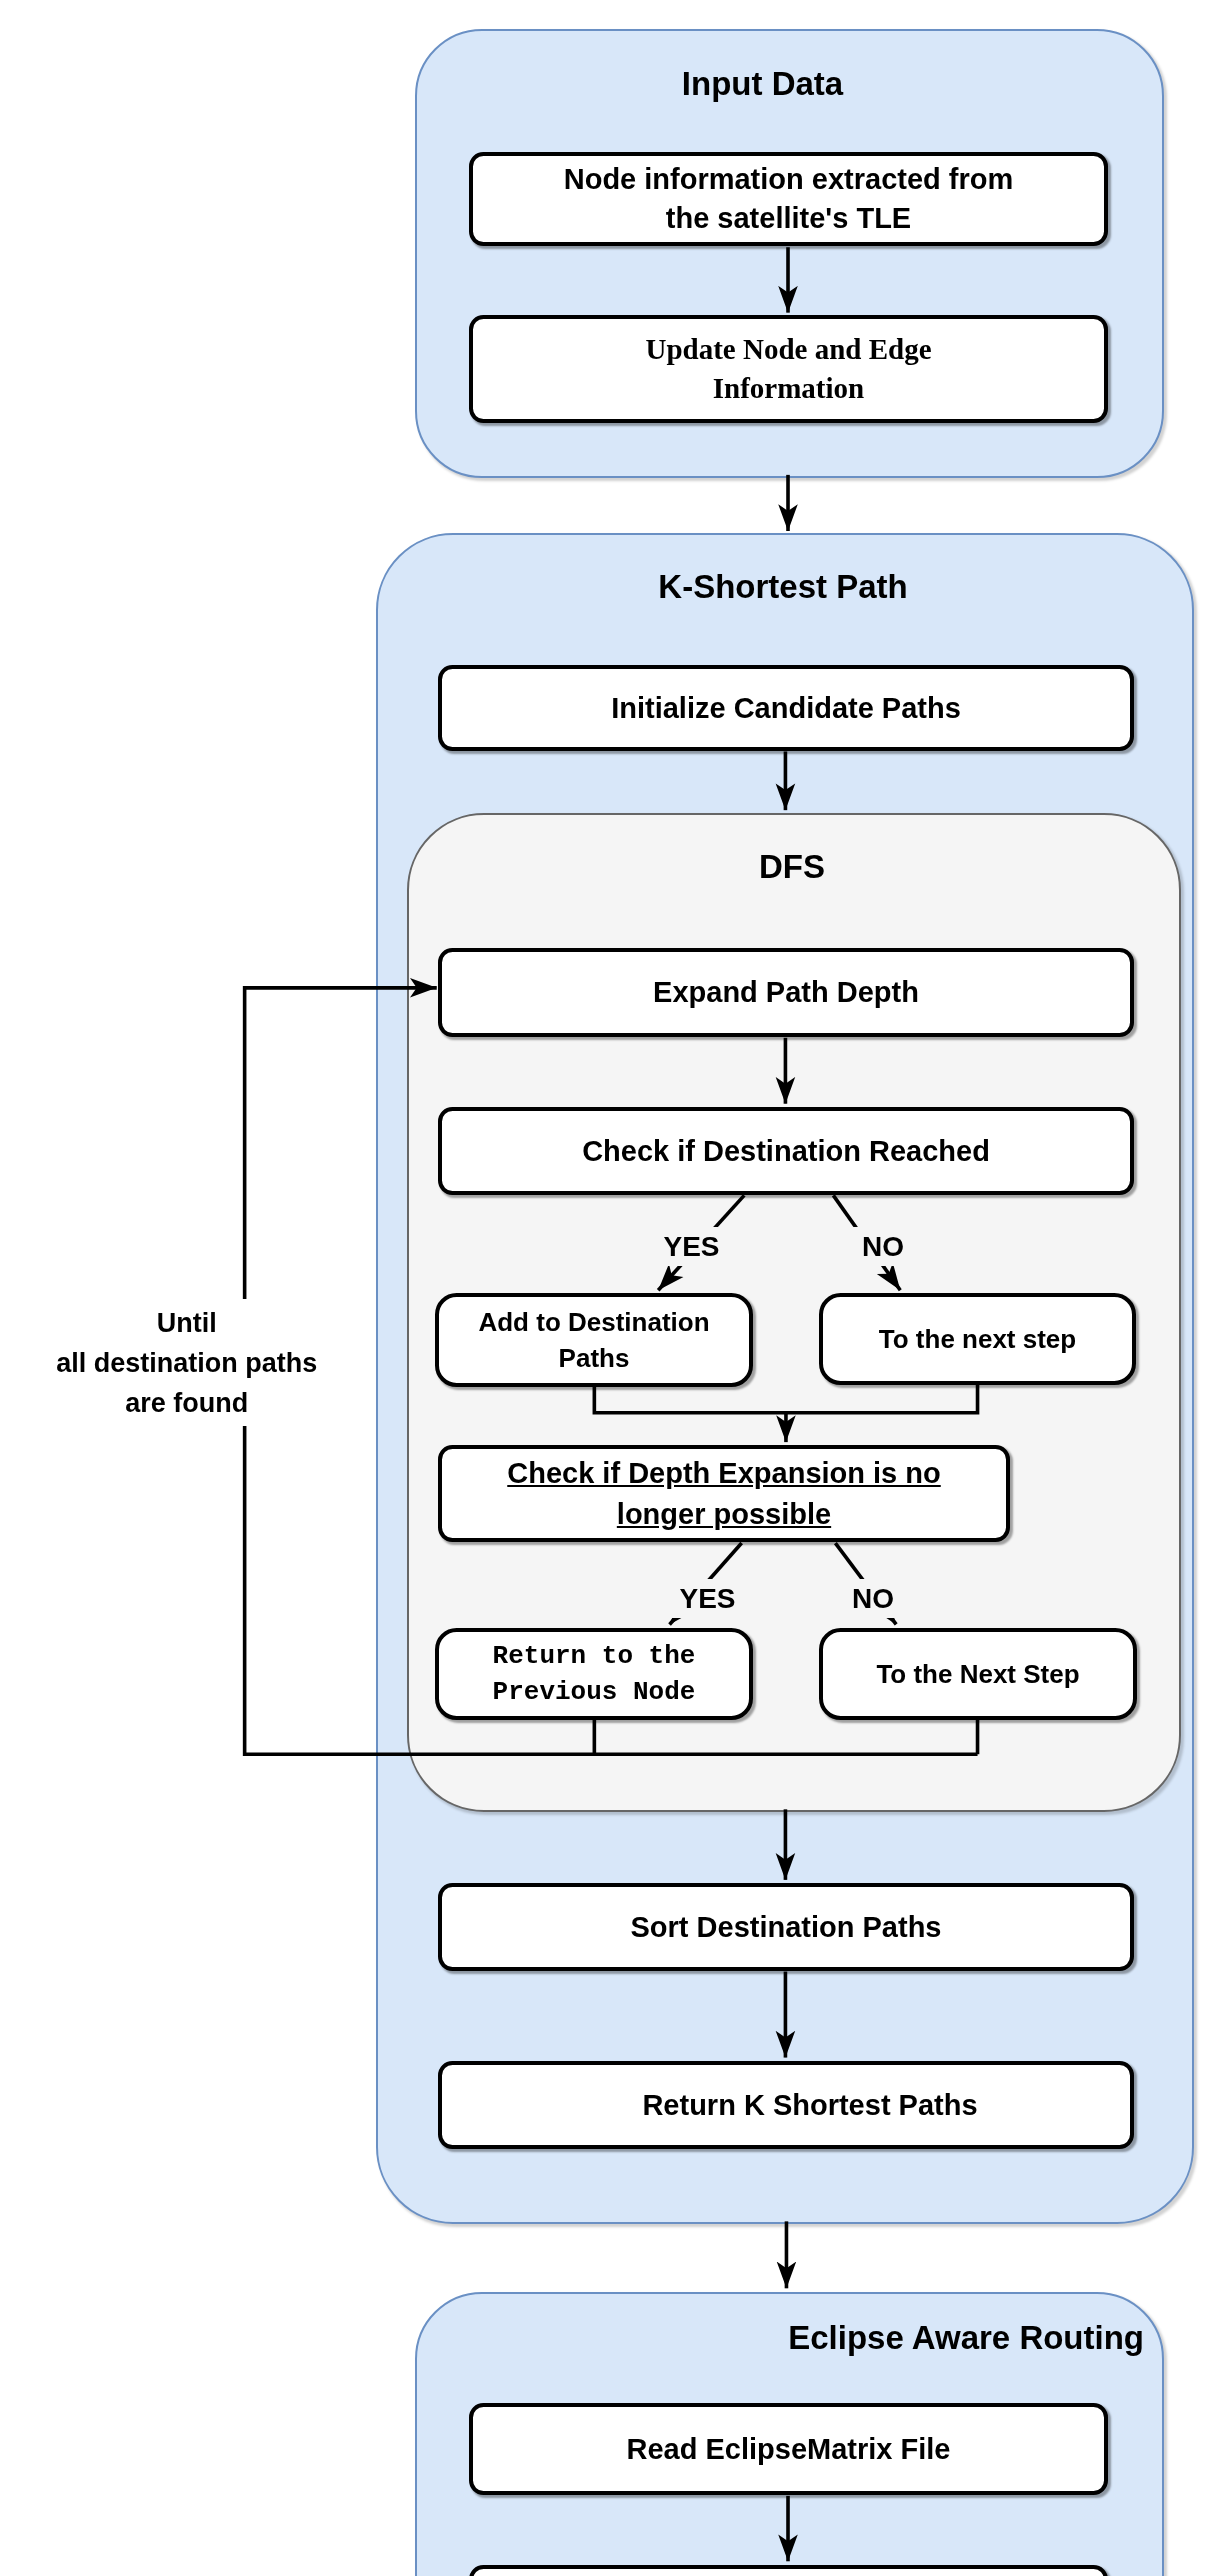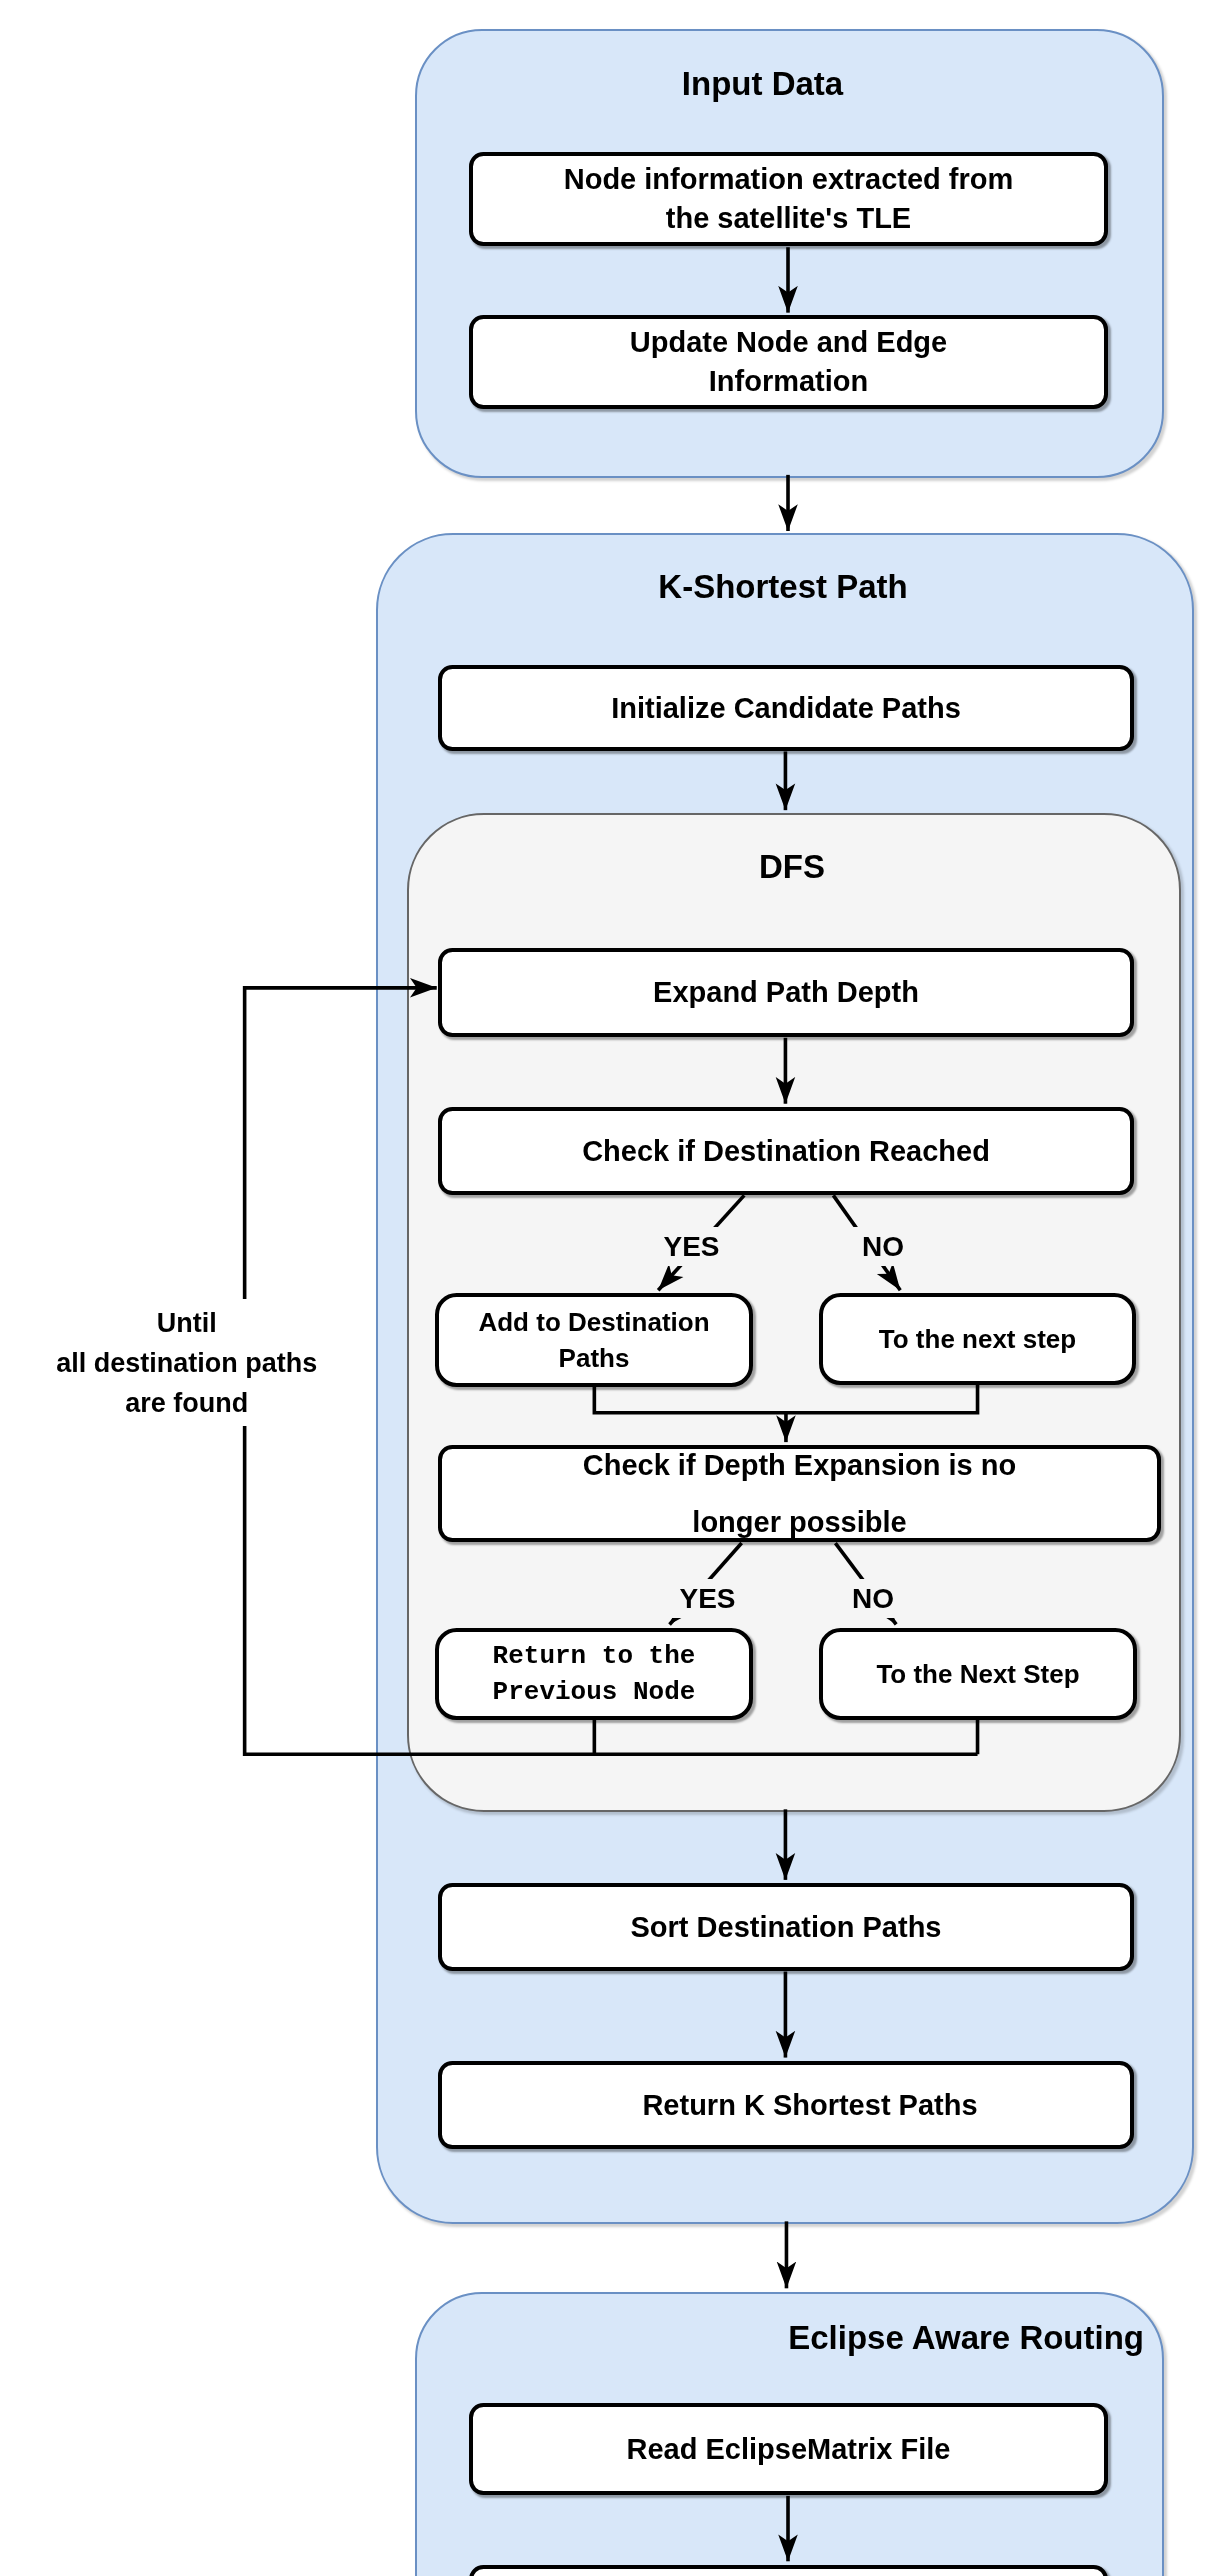--- a/index.html
+++ b/index.html
@@ -124,35 +124,35 @@
     </g>
   </svg>
 
   <div class="section-title" style="left:390px;top:65px;width:745px;">Input Data</div>
   <div class="section-title" style="left:376px;top:568px;width:814px;">K-Shortest Path</div>
   <div class="section-title" style="left:407px;top:848px;width:770px;">DFS</div>
   <div class="section-title" style="left:399px;top:2319px;width:745px;text-align:right;">Eclipse Aware Routing</div>
 
   <div class="box" style="left:469px;top:152px;width:639px;height:94px;">Node information extracted from
 the satellite's TLE</div>
-  <div class="box" style="left:469px;top:315px;width:639px;height:94px;">Update Node and Edge
+  <div class="box" style="left:469px;top:315px;width:639px;height:108px;font-family:Liberation Serif, serif;">Update Node and Edge
 Information</div>
 
   <div class="box" style="left:438px;top:665px;width:696px;height:86px;">Initialize Candidate Paths</div>
   <div class="box" style="left:438px;top:948px;width:696px;height:89px;">Expand Path Depth</div>
   <div class="box" style="left:438px;top:1107px;width:696px;height:88px;">Check if Destination Reached</div>
 
   <div class="branch-label" style="left:653px;top:1218px;width:77px;height:39px;">YES</div>
   <div class="branch-label" style="left:848px;top:1218px;width:70px;height:39px;">NO</div>
 
   <div class="box small" style="left:435px;top:1293px;width:318px;height:94px;">Add to Destination
 Paths</div>
   <div class="box small" style="left:819px;top:1293px;width:317px;height:92px;">To the next step</div>
 
-  <div class="box" style="left:438px;top:1445px;width:723px;height:97px;line-height:57px;">Check if Depth Expansion is no
+  <div class="box" style="left:438px;top:1445px;width:572px;height:97px;line-height:41px;text-decoration:underline;">Check if Depth Expansion is no
 longer possible</div>
 
   <div class="branch-label" style="left:669px;top:1570px;width:77px;height:39px;">YES</div>
   <div class="branch-label" style="left:838px;top:1570px;width:70px;height:39px;">NO</div>
 
   <div class="box small" style="left:435px;top:1628px;width:318px;height:92px;font-family:Liberation Mono, monospace;">Return to the
 Previous Node</div>
   <div class="box small" style="left:819px;top:1628px;width:318px;height:92px;">To the Next Step</div>
 
   <div class="loop-label" style="left:9.3px;top:1299px;width:355px;height:127px;">Until

